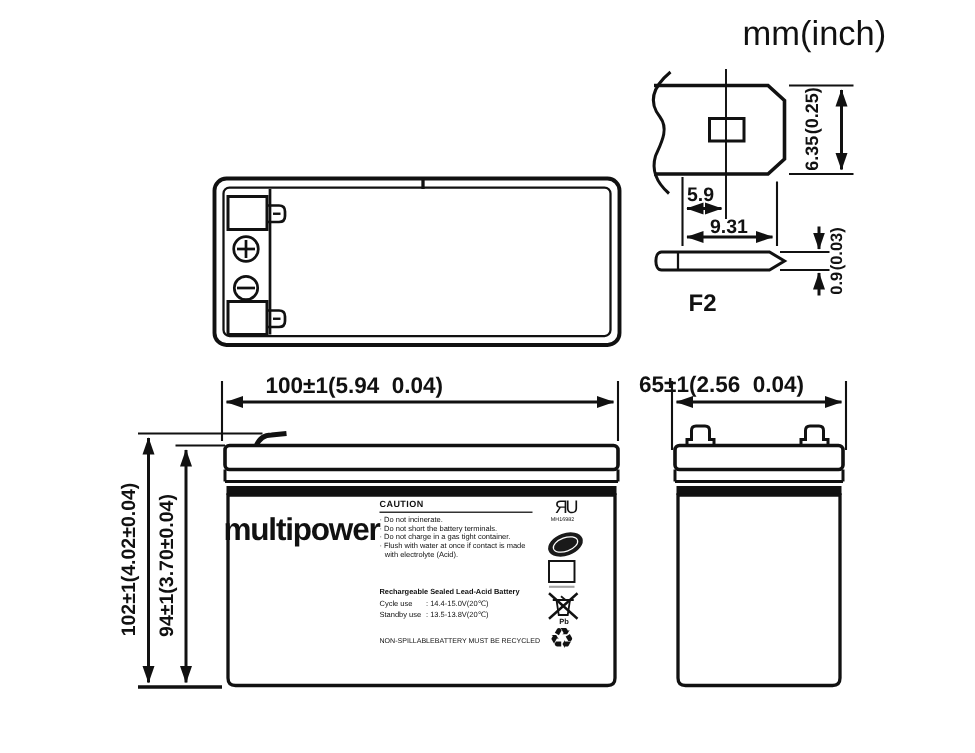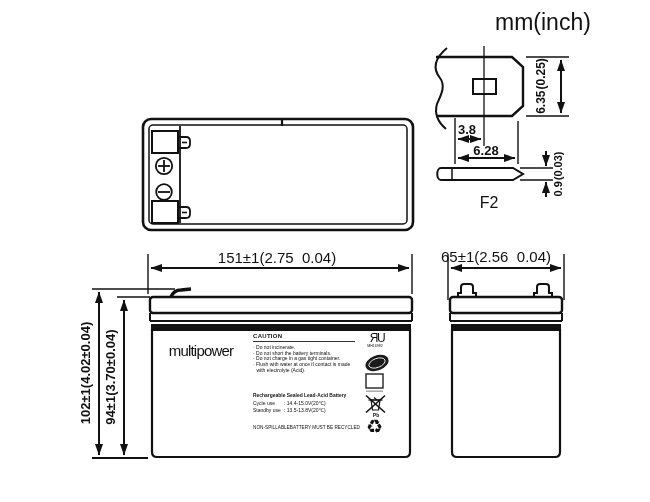--- a/index.html
+++ b/index.html
@@ -1,26 +1,26 @@
 <!DOCTYPE html>
 <html><head>
 <meta charset="utf-8">
 <style>
   html,body{margin:0;padding:0;background:#fff;}
   .canvas{position:relative;width:650px;height:502px;background:#ffffff;overflow:hidden;
           font-family:"Liberation Sans","DejaVu Sans",sans-serif;color:#111;}
   svg{position:absolute;left:0;top:0;}
   .t{position:absolute;white-space:pre;color:#111;}
-  .dim{font-weight:normal;font-size:15px;text-align:center;}
+  .dim{font-weight:bold;font-size:15px;text-align:left;}
   .dimsm{font-weight:bold;font-size:13px;text-align:center;}
   .rot{transform:rotate(-90deg);}
   .rot2{display:flex;align-items:center;justify-content:center;gap:1px;
         font-weight:bold;font-size:12px;line-height:13px;text-align:center;}
   .units{font-size:23px;}
-  .brand{font-weight:normal;font-size:15px;letter-spacing:-0.8px;text-align:center;}
+  .brand{font-weight:bold;font-size:21px;letter-spacing:-0.8px;text-align:center;}
   .lblblk{position:absolute;left:253px;top:333px;width:104px;height:102px;}
   .sc{transform-origin:top left;position:absolute;}
   .cau-title{font-size:10px;font-weight:bold;letter-spacing:.5px;}
   .cau-rule{position:absolute;left:0;top:8px;width:102px;border-top:1px solid #333;}
   .cau-item{font-size:10px;line-height:11.5px;padding-left:7px;text-indent:-7px;}
   .cau-item::before{content:"· ";}
   .typeline{font-size:9.5px;font-weight:bold;white-space:nowrap;}
   .vrow{display:flex;font-size:10px;line-height:12px;white-space:nowrap;}
   .vrow .vl{width:62px;}
   .nsrow{display:flex;justify-content:space-between;font-size:10px;white-space:nowrap;}
@@ -158,29 +158,29 @@
       </g>
     </g>
   </svg>
 
   <div class="t units" style="left:495px;top:9px;width:130px;">mm(inch)</div>
 
   <div class="t rot2 rot" style="left:511px;top:73px;width:60px;height:26px;">
     <span>6.35</span>
     <span>(0.25)</span>
   </div>
-  <div class="t dimsm" style="left:452px;top:122px;width:30px;">3.8</div>
-  <div class="t dimsm" style="left:464px;top:143px;width:44px;">6.28</div>
+  <div class="t dimsm" style="left:452px;top:122px;width:30px;">5.9</div>
+  <div class="t dimsm" style="left:464px;top:143px;width:44px;">9.31</div>
   <div class="t rot2 rot" style="left:529px;top:162px;width:58px;height:24px;font-size:11px;">
     <span>0.9</span>
     <span>(0.03)</span>
   </div>
   <div class="t dim" style="left:459px;top:194px;width:60px;font-size:16px;">F2</div>
 
-  <div class="t dim" style="left:177px;top:249px;width:200px;">151±1(2.75  0.04)</div>
+  <div class="t dim" style="left:177px;top:249px;width:200px;">100±1(5.94  0.04)</div>
   <div class="t dim" style="left:426px;top:248px;width:140px;">65±1(2.56  0.04)</div>
   <div class="t dimsm rot" style="left:11px;top:365px;width:150px;height:16px;">102±1(4.02±0.04)</div>
   <div class="t dimsm rot" style="left:41px;top:369px;width:140px;height:16px;">94±1(3.70±0.04)</div>
 
   <div class="t brand" style="left:149px;top:342px;width:104px;">multipower</div>
 
   <div class="lblblk">
     <div class="sc cau-title" style="left:0;top:0;transform:scale(0.6);width:170px;">CAUTION</div>
     <div class="cau-rule"></div>
     <div class="sc" style="left:0;top:11px;transform:scale(0.5);width:206px;">

